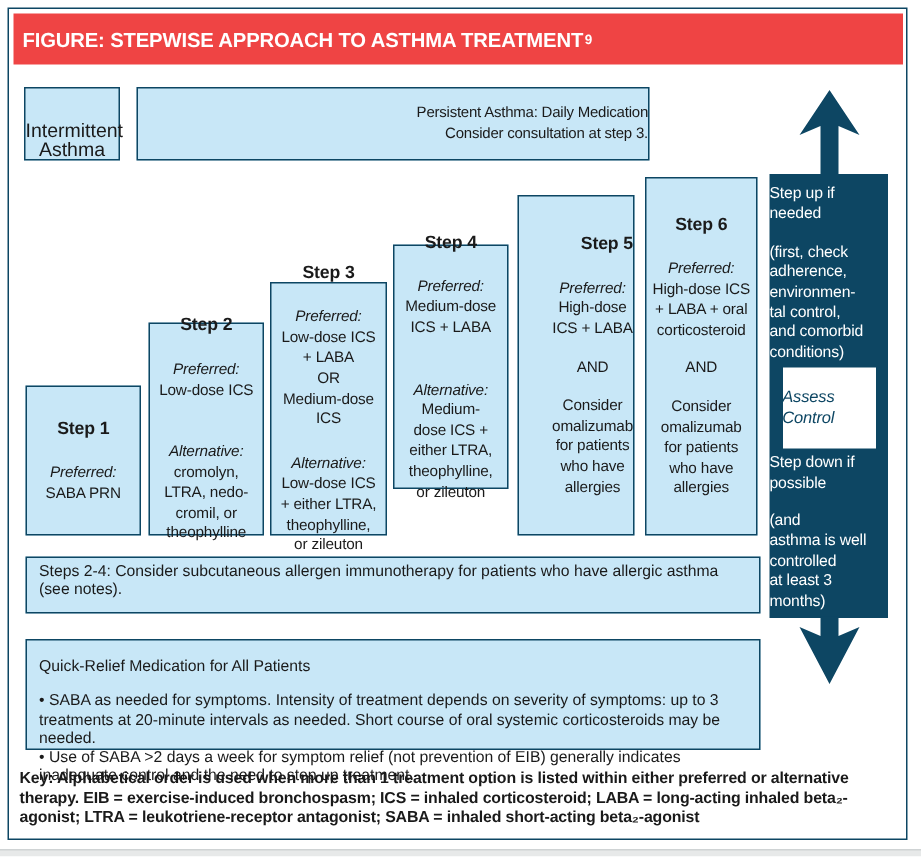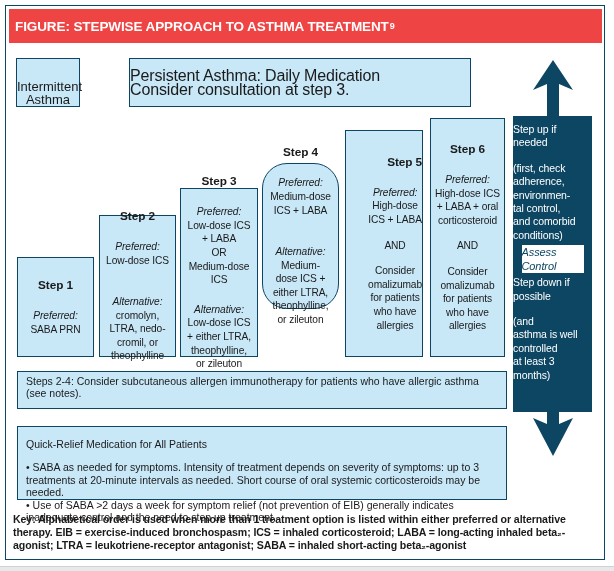--- a/index.html
+++ b/index.html
@@ -8,47 +8,47 @@
   .outer-border{position:absolute;left:5px;top:5px;width:600px;height:555px;
           border:1.5px solid #0d4663;box-sizing:border-box;background:transparent;}
   .titlebar{position:absolute;left:9px;top:9px;width:593px;height:34px;background:#ef4444;
           color:#ffffff;font-weight:bold;font-size:13.5px;display:flex;align-items:center;
           padding-left:6px;box-sizing:border-box;letter-spacing:-0.1px;}
   .titlebar sup{font-size:9px;line-height:0;margin-left:1px;}
   .bluebox{position:absolute;background:#c8e7f7;border:1.5px solid #0d4663;box-sizing:border-box;}
   .intermittent{left:16px;top:58px;width:64px;height:49px;display:flex;flex-direction:column;
           justify-content:flex-end;text-align:center;font-size:13px;line-height:13.2px;}
   .persistent{left:91px;top:58px;width:342px;height:49px;display:flex;flex-direction:column;
-          justify-content:center;text-align:left;font-size:16px;line-height:13.6px;
-          letter-spacing:-0.15px;white-space:nowrap;margin-left:38px;}
+          justify-content:center;text-align:right;font-size:10px;line-height:13.6px;
+          letter-spacing:-0.15px;white-space:nowrap;}
   .stepbox{display:flex;flex-direction:column;justify-content:center;text-align:center;
           font-size:10.2px;line-height:13.6px;letter-spacing:-0.1px;}
   .stepbox .step-title{font-weight:bold;font-size:11.8px;line-height:15px;}
   .stepbox .step-lines div{white-space:nowrap;}
   .step1{left:17px;top:257px;width:77px;height:100px;}
   .step2{left:99px;top:215px;width:77px;height:142px;}
   .step3{left:180px;top:188px;width:78px;height:169px;}
-  .step4{left:262px;top:163px;width:77px;height:146px;border-radius:25px;}
+  .step4{left:262px;top:163px;width:77px;height:163px;}
   .step5{left:345px;top:130px;width:78px;height:227px;align-items:flex-end;}
   .step6{left:430px;top:118px;width:75px;height:239px;}
   .it{font-style:italic;margin-top:16px;}
   .gap{height:12px;}
   .eachstep{left:17px;top:371px;width:490px;height:38px;font-size:10.5px;line-height:12.4px;
           padding:3px 8px;}
   .quickrelief{left:17px;top:426px;width:490px;height:74px;font-size:10.5px;line-height:12.4px;
           padding:11px 8px;}
   .qr-space{height:11px;}
   .keytext{position:absolute;left:13px;top:513px;width:590px;font-weight:bold;
           font-size:10.6px;line-height:13.2px;letter-spacing:-0.1px;}
   .sidebar{position:absolute;left:513px;top:116px;width:79px;height:296px;background:#0d4663;
           color:#ffffff;text-align:left;font-size:10.5px;line-height:13.4px;
           box-sizing:border-box;padding-top:7px;letter-spacing:-0.1px;}
   .sidebar .lines div{white-space:nowrap;}
   .assessbox{background:#ffffff;color:#0d4663;font-style:italic;font-size:11px;
-          line-height:14px;width:62px;margin:3px auto;padding:0 0;}
+          line-height:14px;width:62px;margin:3px auto;padding:13px 0;}
   .arrow{position:absolute;}
   .up-arrow{left:531px;top:60px;}
   .down-arrow{left:531px;top:411px;}
   .bottom-strip{position:absolute;left:0;top:566px;width:614px;height:5px;background:#e7e9e9;
           border-top:1px solid #cfd3d4;}
 </style>
 </head>
 <body>
 
 <div id="canvas">

